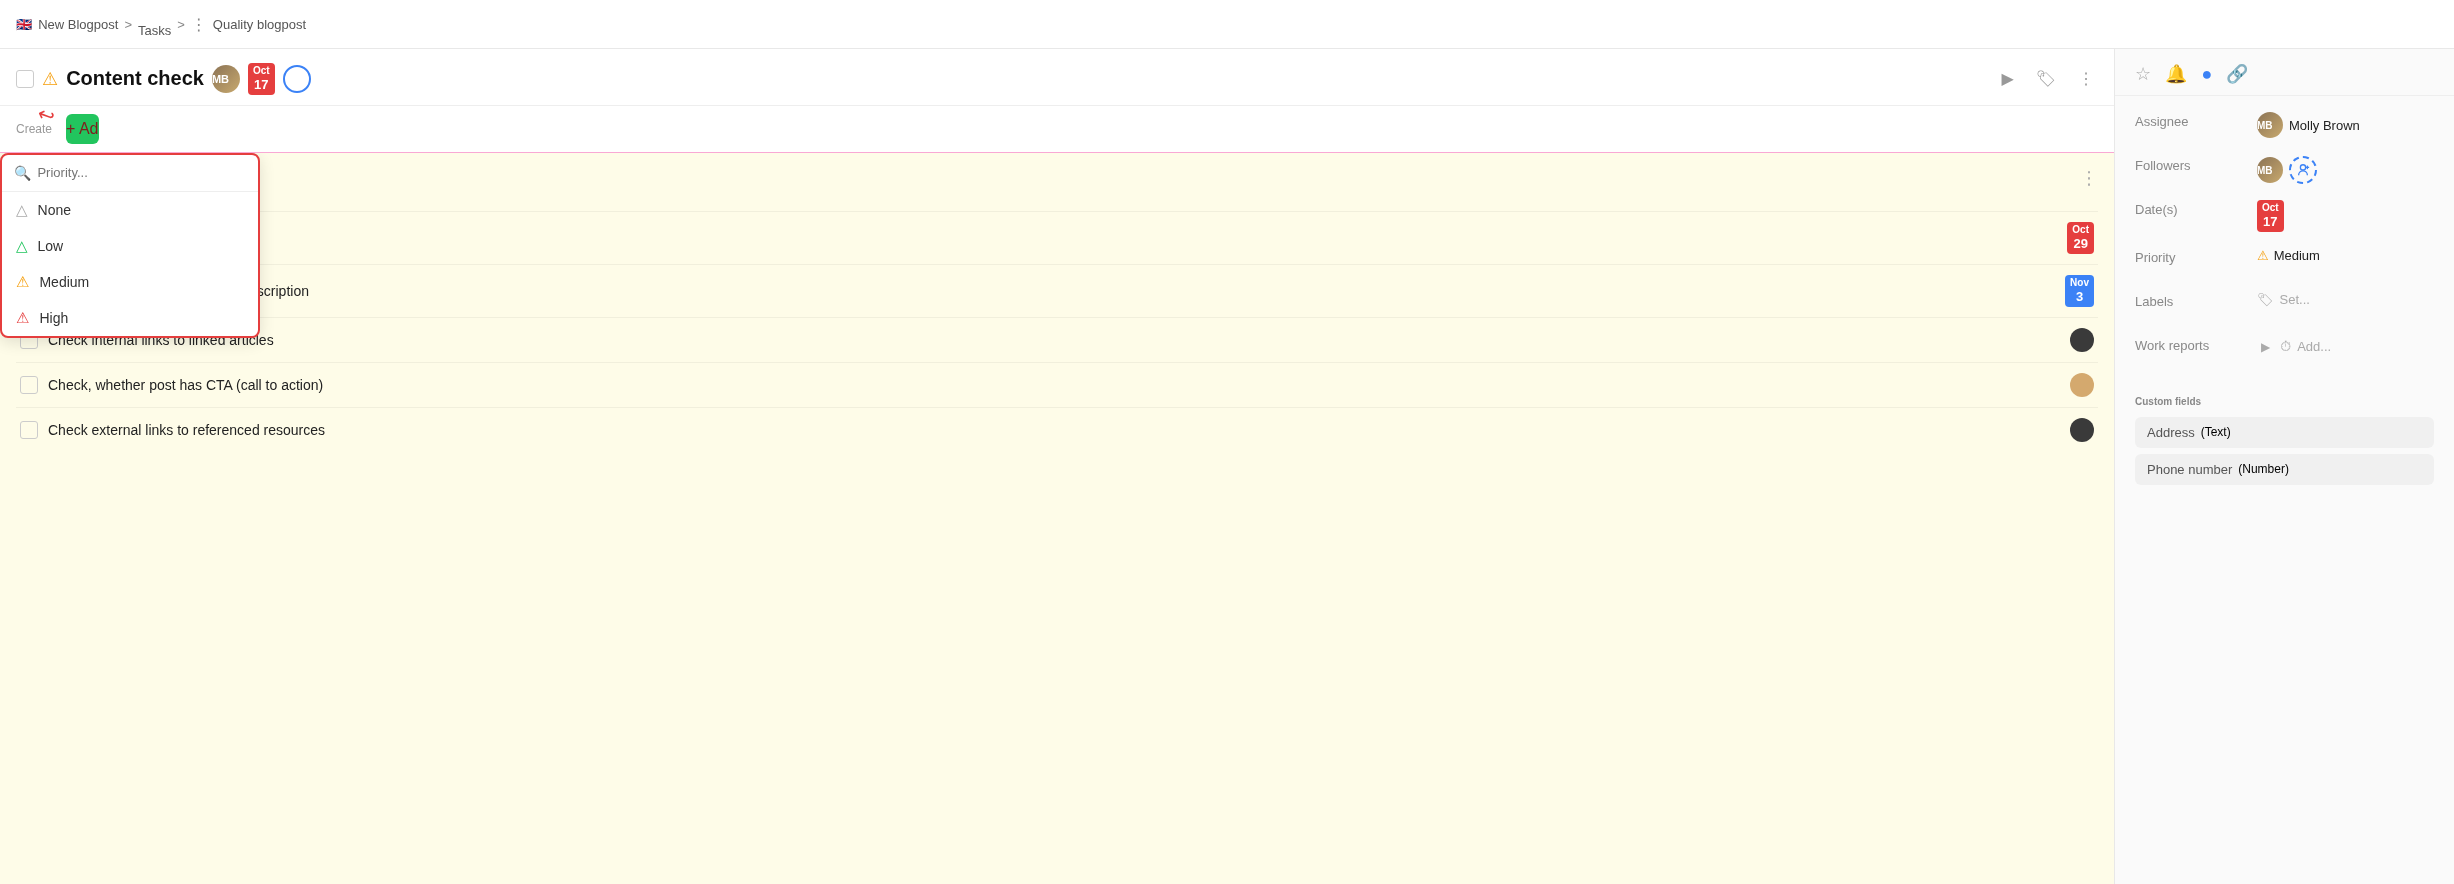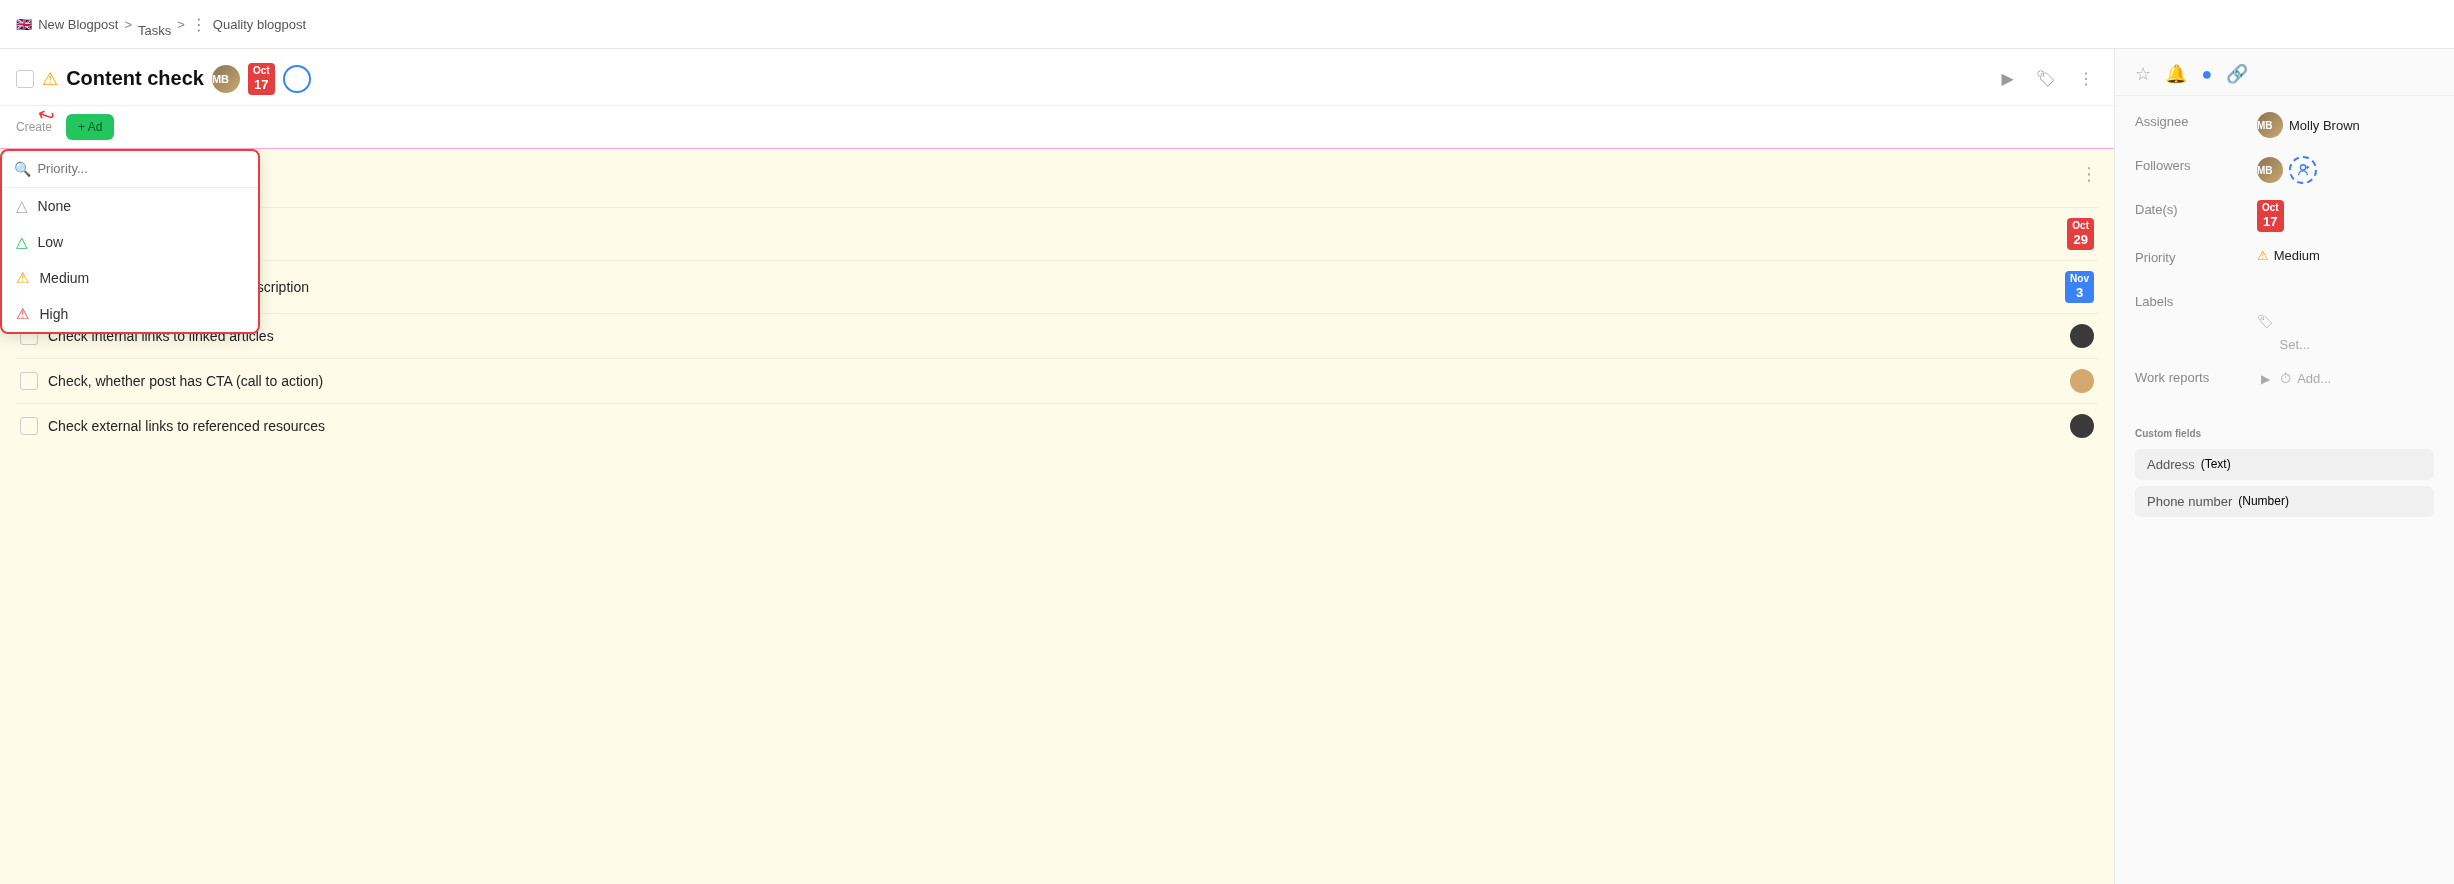--- a/index.html
+++ b/index.html
@@ -21,21 +21,21 @@
     .avatar { width: 28px; height: 28px; border-radius: 50%; background: #c8a96e; display: inline-flex; align-items: center; justify-content: flex-start; font-size: 11px; color: #fff; font-weight: 600; overflow: hidden; }
     .date-badge { background: #e53e3e; color: #fff; border-radius: 4px; padding: 1px 5px; font-size: 11px; font-weight: 700; text-align: center; line-height: 1.3; }
     .date-badge .month { font-size: 10px; }
     .date-badge .day { font-size: 13px; }
     .circle-progress { width: 28px; height: 28px; border-radius: 50%; border: 2.5px solid #3b82f6; display: flex; align-items: center; justify-content: center; }
     .task-header-actions { display: flex; align-items: center; gap: 14px; margin-left: auto; }
     .icon-btn { background: none; border: none; cursor: pointer; color: #999; font-size: 16px; padding: 4px; display: flex; align-items: center; }
 
     .sub-header { display: flex; align-items: center; gap: 14px; padding: 8px 16px; border-bottom: 1px solid #f9a8d4; }
     .create-btn-placeholder { font-size: 12px; color: #999; }
-    .add-btn { background: #22c55e; color: #14532d; border: none; border-radius: 6px; padding: 6px 12px; font-size: 12px; cursor: pointer; display: flex; align-items: center; gap: 4px; font-weight: 500; }
+    .add-btn { background: #22c55e; color: #7f1d1d; border: none; border-radius: 6px; padding: 6px 0; font-size: 16px; cursor: pointer; display: flex; align-items: center; gap: 4px; font-weight: 500; }
 
     .task-list-area { flex: 1; overflow-y: auto; background: #fefce8; padding: 10px 16px; position: relative; }
 
     .priority-dropdown { position: absolute; top: 0; left: 0; width: 260px; background: #fff; border: 2px solid #e53e3e; border-radius: 8px; z-index: 100; box-shadow: 0 4px 16px rgba(0,0,0,0.12); }
     .dropdown-search { display: flex; align-items: center; gap: 6px; padding: 10px 12px; border-bottom: 1px solid #eee; }
     .search-icon-sm { color: #aaa; font-size: 14px; }
     .dropdown-search input { border: none; outline: none; font-size: 13px; color: #888; flex: 1; background: transparent; }
     .dropdown-item { display: flex; align-items: center; gap: 10px; padding: 9px 14px; cursor: pointer; font-size: 14px; color: #333; }
     .priority-icon { font-size: 15px; }
     .priority-none { color: #aaa; }
@@ -52,21 +52,21 @@
 
     .right-panel { width: 340px; background: #fafafa; border-left: 1px solid #e8e8e8; display: flex; flex-direction: column; overflow-y: auto; padding-bottom: 20px; }
     .right-panel-toolbar { display: flex; align-items: center; gap: 14px; padding: 14px 20px 10px 20px; border-bottom: 1px solid #eee; }
     .toolbar-icon { color: #aaa; font-size: 18px; cursor: pointer; }
     .toolbar-icon.active { color: #3b82f6; }
 
     .right-section { padding: 16px 20px; }
     .field-row { display: flex; align-items: flex-start; gap: 12px; margin-bottom: 16px; min-height: 28px; }
     .field-label { width: 110px; color: #888; font-size: 13px; padding-top: 2px; flex-shrink: 0; }
     .field-value { display: flex; align-items: center; gap: 6px; font-size: 13px; color: #222; flex-wrap: wrap; }
-    .field-value .set-link { color: #aaa; font-size: 13px; cursor: pointer; margin-top: 45px; }
+    .field-value .set-link { color: #aaa; font-size: 13px; cursor: pointer; }
     .field-value .add-link { color: #aaa; font-size: 13px; cursor: pointer; }
 
     .follower-add { width: 28px; height: 28px; border-radius: 50%; border: 2px dashed #3b82f6; display: flex; align-items: center; justify-content: center; color: #3b82f6; font-size: 14px; cursor: pointer; }
 
     .priority-val { display: flex; align-items: center; gap: 5px; }
     .priority-val .icon { color: #f59e0b; }
 
     .custom-fields-section { padding: 0 20px; }
     .custom-fields-title { font-size: 10px; color: #888; margin-bottom: 10px; font-weight: 700; }
     .custom-field-row { background: #f0f0f0; border-radius: 6px; padding: 8px 12px; margin-bottom: 6px; display: flex; align-items: center; gap: 6px; font-size: 13px; color: #555; }

